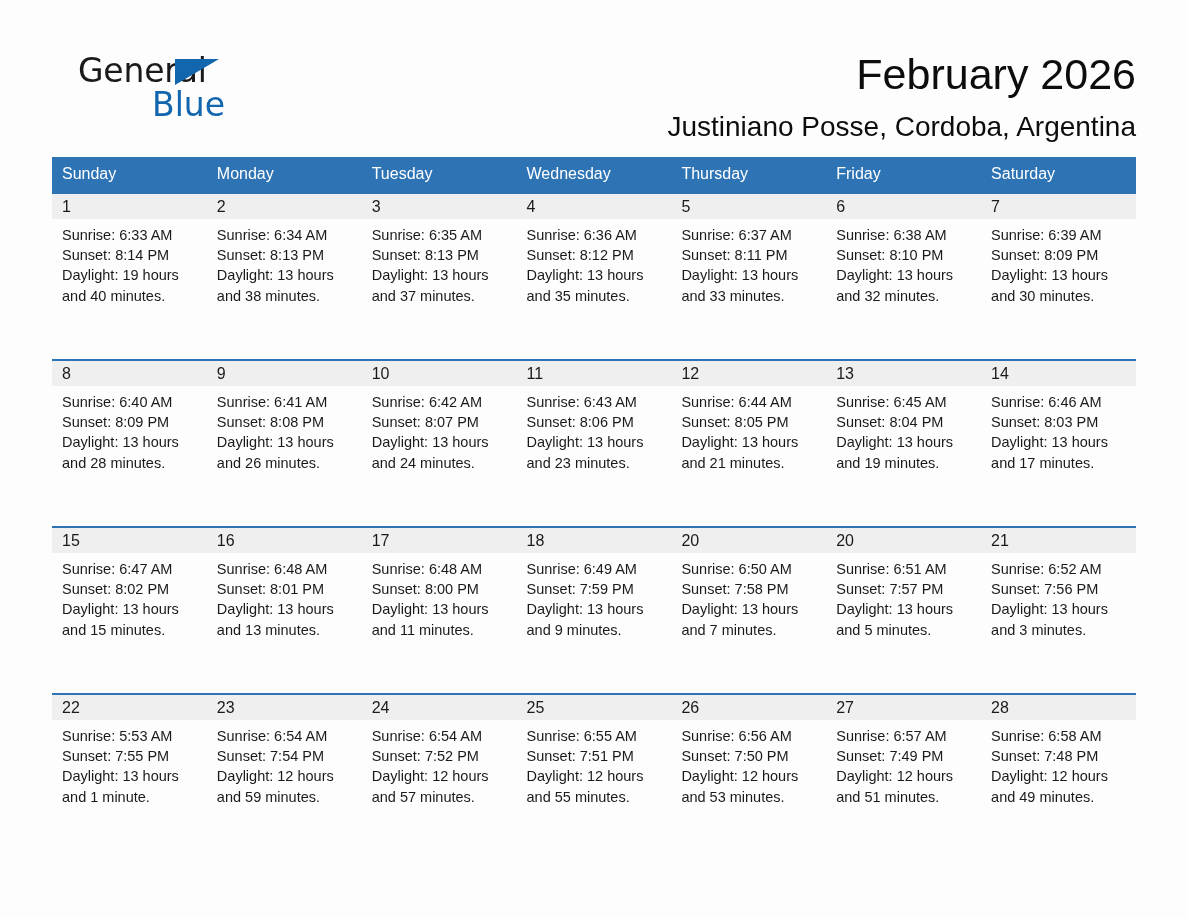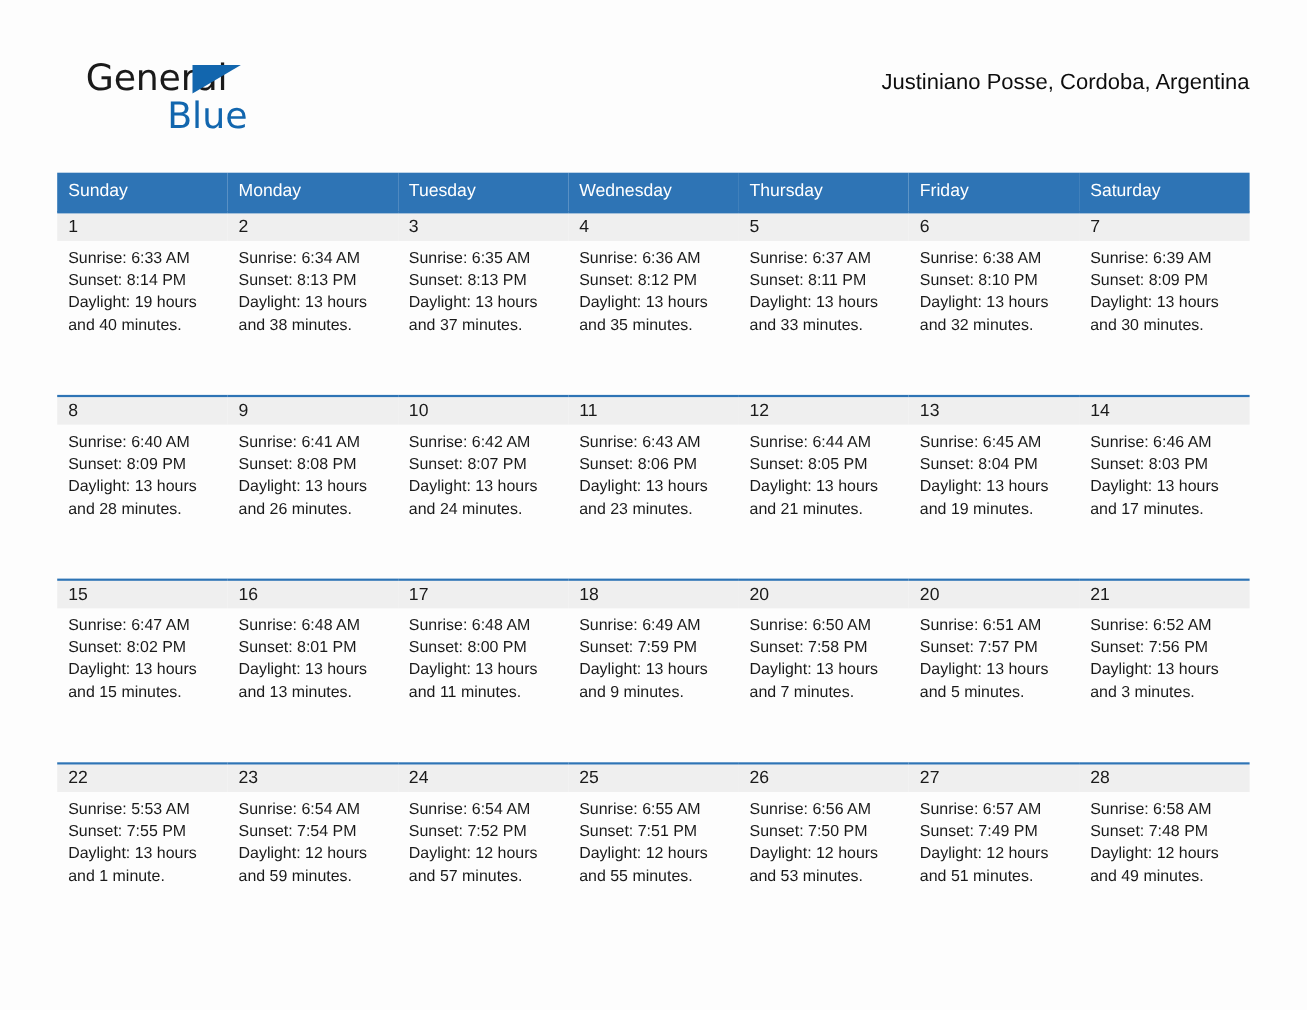--- a/index.html
+++ b/index.html
@@ -77,21 +77,21 @@
   }
   .cal-title {
     font-size: 43px;
     color: #0d0d0d;
     font-weight: 400;
     line-height: 52px;
     white-space: nowrap;
   }
   .cal-subtitle {
     margin-top: 12px;
-    font-size: 20px;
+    font-size: 28px;
     color: #0d0d0d;
     font-weight: 400;
     line-height: 30px;
     white-space: nowrap;
   }
 
   
   .calendar {
     position: absolute;
     left: 52px;
@@ -151,20 +151,21 @@
 
     <div class="logo">
       <div class="logo-row1">
         <span class="logo-general">General</span>
         <span class="logo-triangle"></span>
       </div>
       <div class="logo-row2">Blue</div>
     </div>
 
     <div class="title-block">
+      <div class="cal-title">February 2026</div>
       <div class="cal-subtitle">Justiniano Posse, Cordoba, Argentina</div>
     </div>
 
   </div>
 
   <table class="calendar">
     <thead>
       <tr>
         <th>Sunday</th>
         <th>Monday</th>

